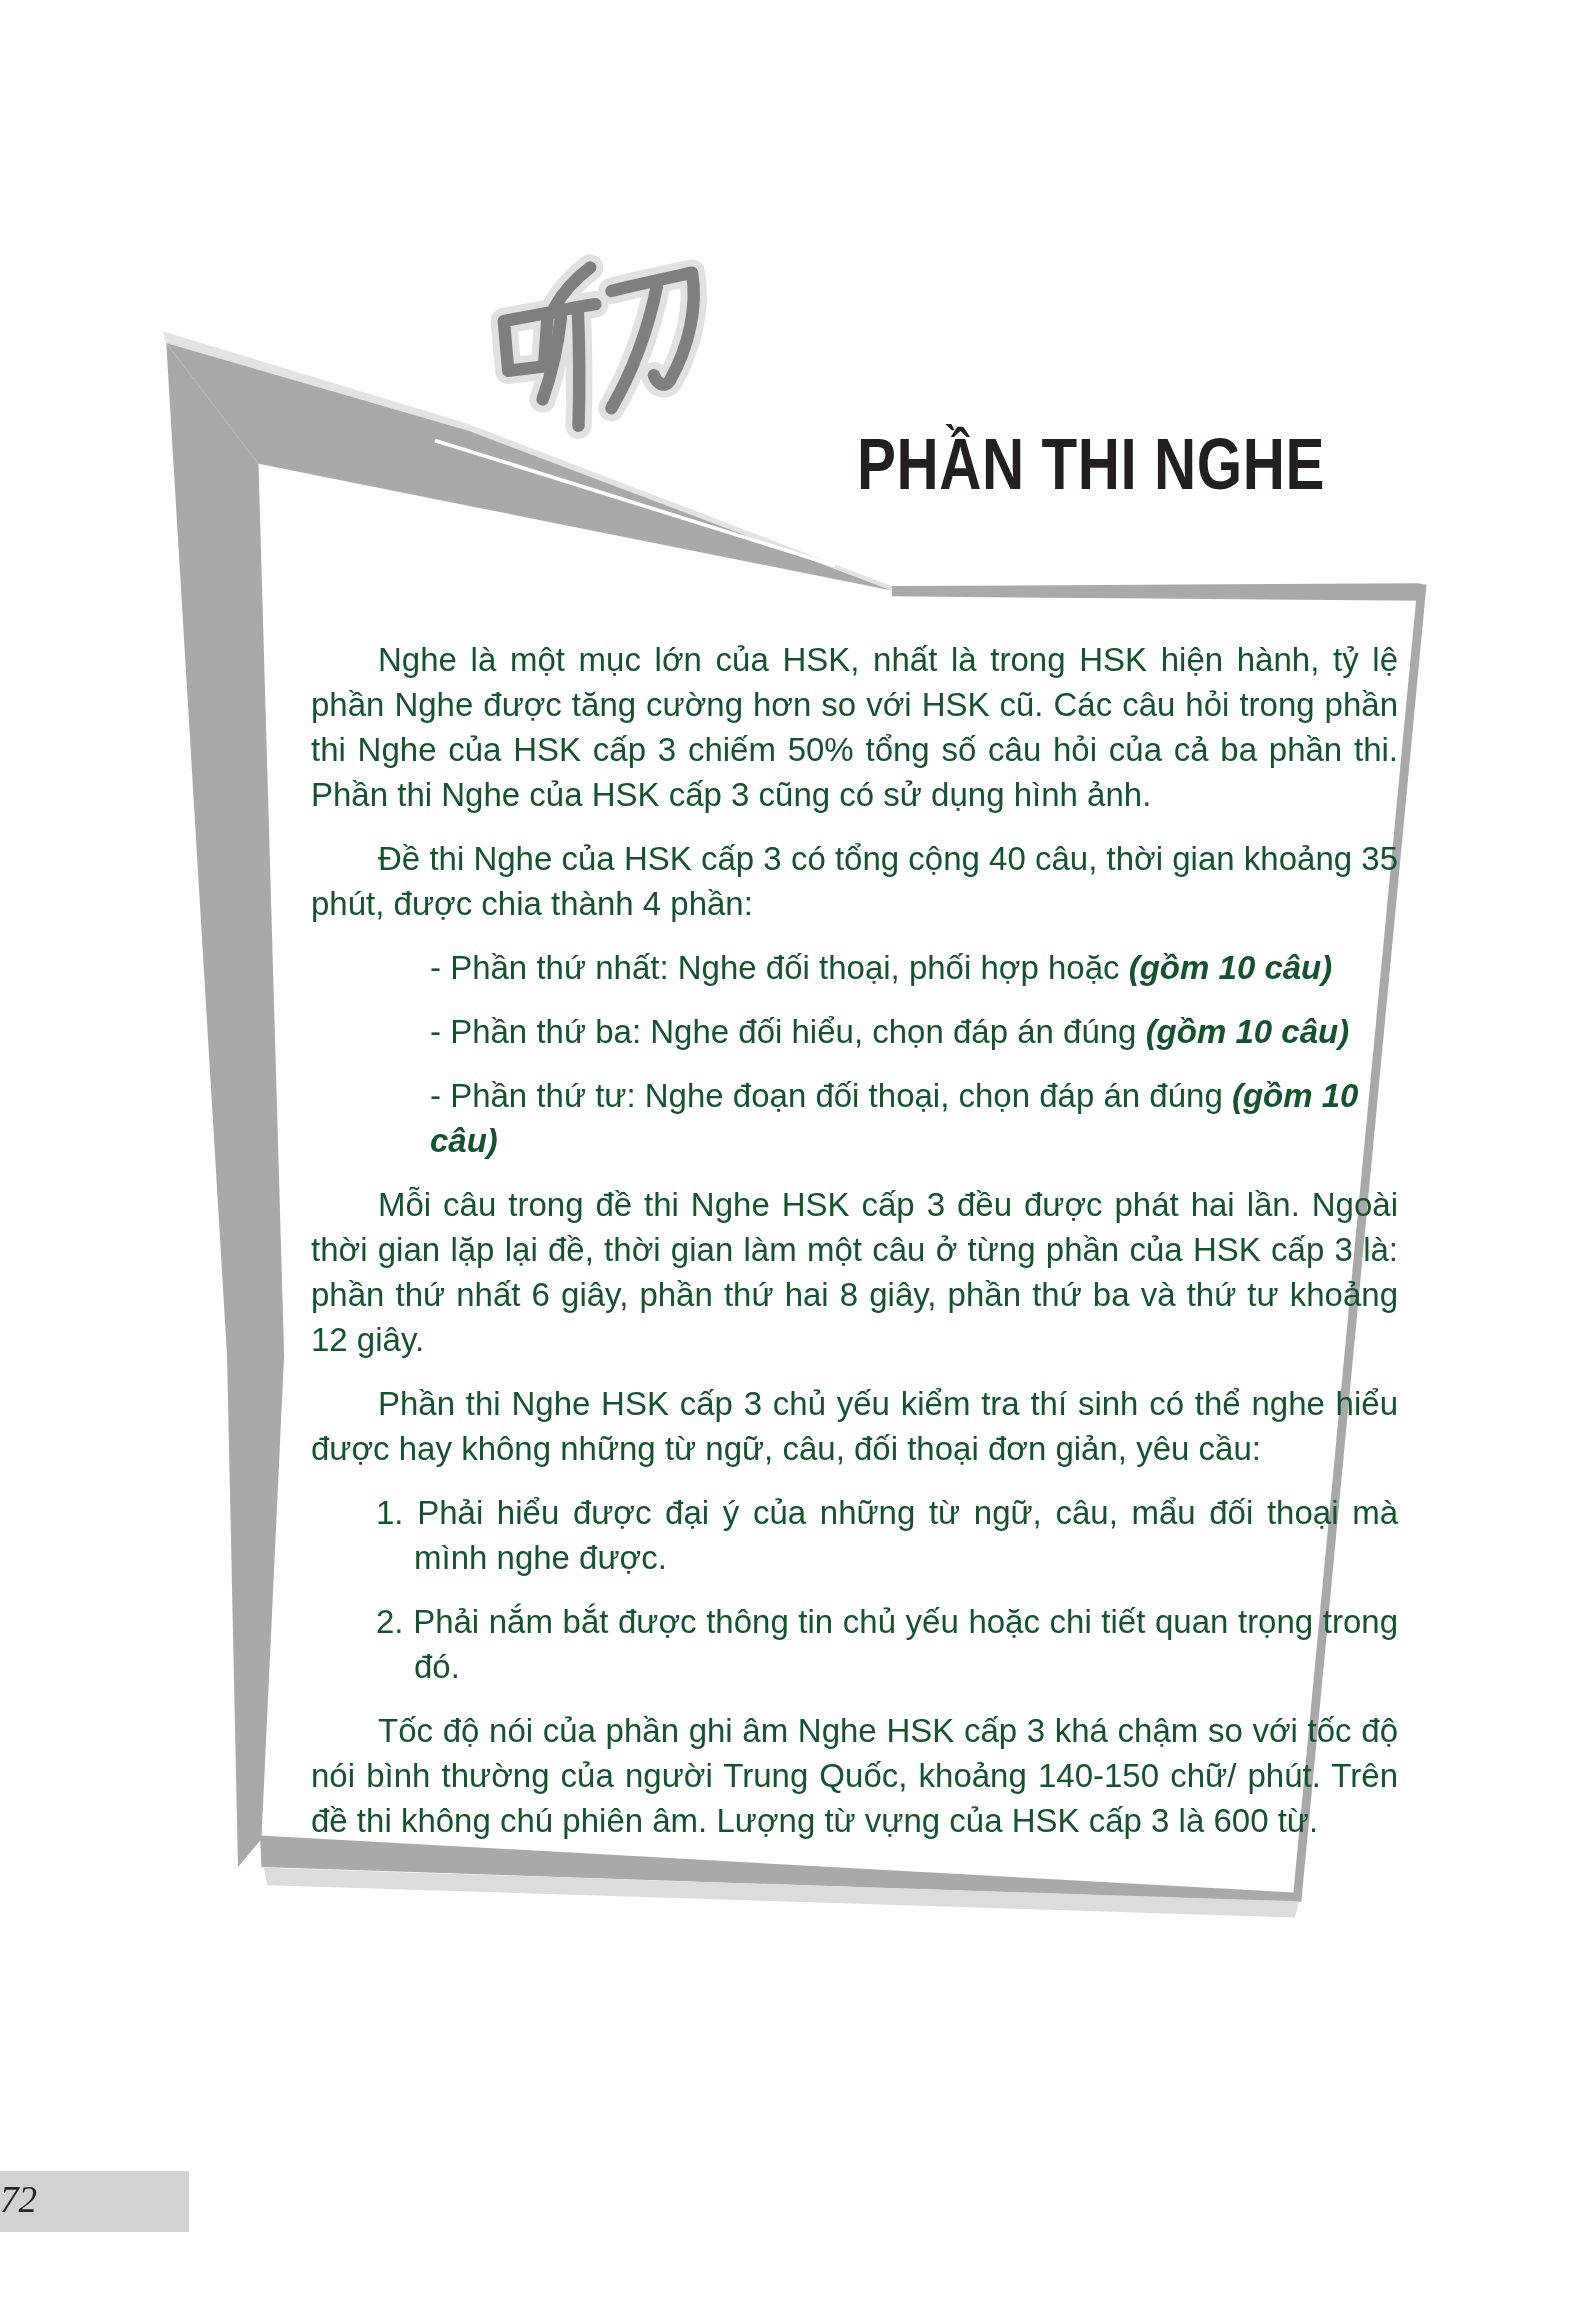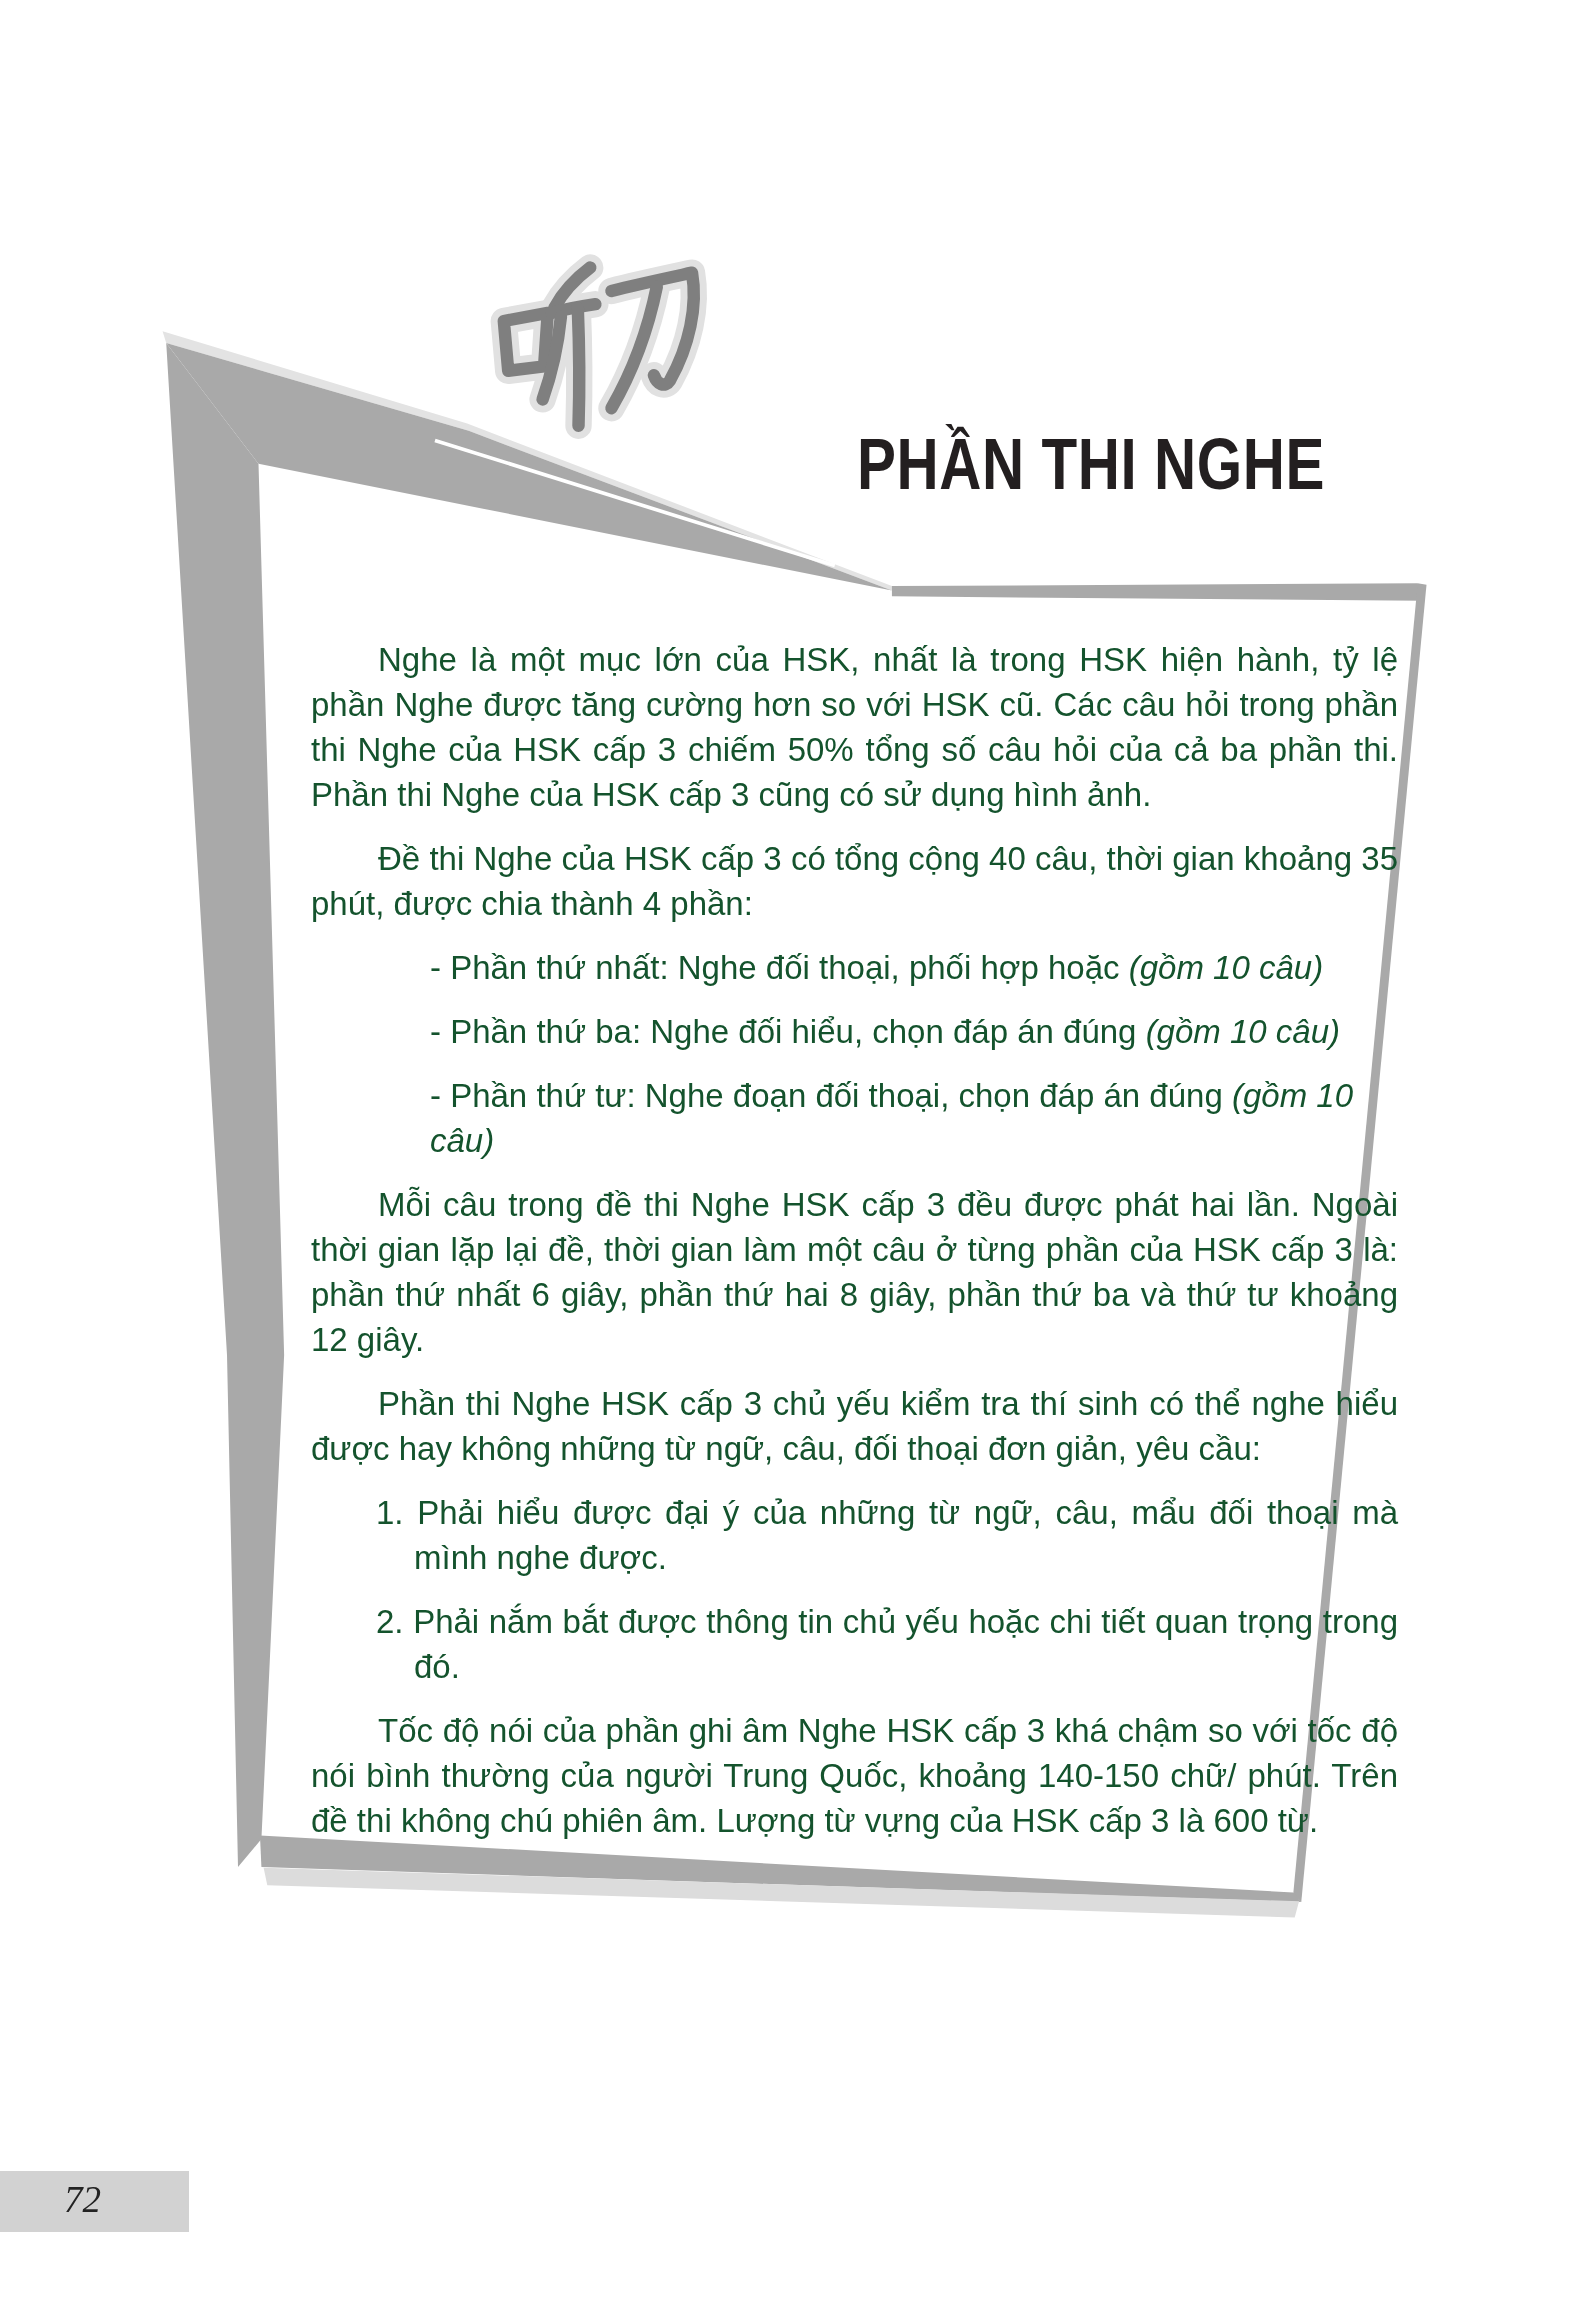--- a/index.html
+++ b/index.html
@@ -33,32 +33,32 @@
 
   .content{
     position:absolute;
     left:311px;top:637px;width:1087px;
     font-size:33px;line-height:45px;
     color:#14532d;
   }
   .content p{margin:0 0 19px 0;}
   .para{text-align:justify;text-indent:67px;}
   .part{padding-left:119px;text-align:left;}
-  .part em{font-style:italic;}
+  .part em{font-style:italic;font-weight:bold;}
   .req{padding-left:103px;text-indent:-38px;text-align:justify;}
 
   .page-band{
     position:absolute;
     left:0;top:2171px;width:189px;height:61px;
     background:#d2d2d2;
   }
   .page-number{
     position:absolute;
     left:0;top:2181px;width:165px;
-    text-align:center;
+    text-align:left;
     font-family:"Liberation Serif", serif;
     font-style:italic;
     font-size:37px;line-height:37px;
     color:#232323;
   }
 </style>
 </head>
 <body>
 
 <svg class="frame-svg" viewBox="0 0 2174 3166" xmlns="http://www.w3.org/2000/svg" aria-hidden="true">

